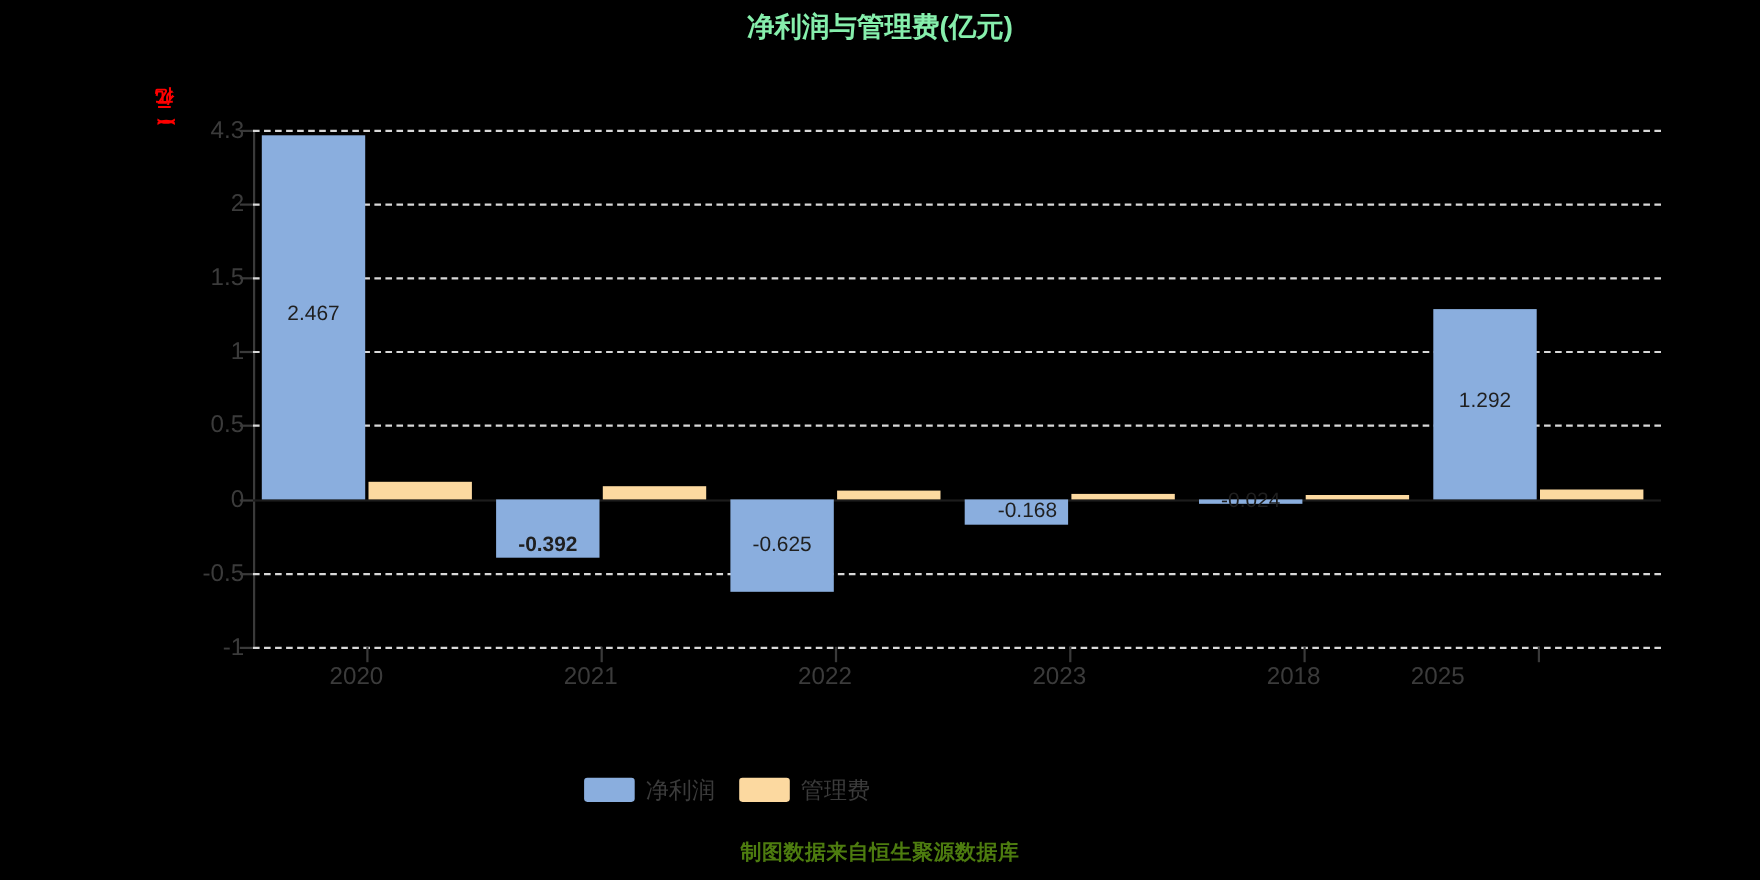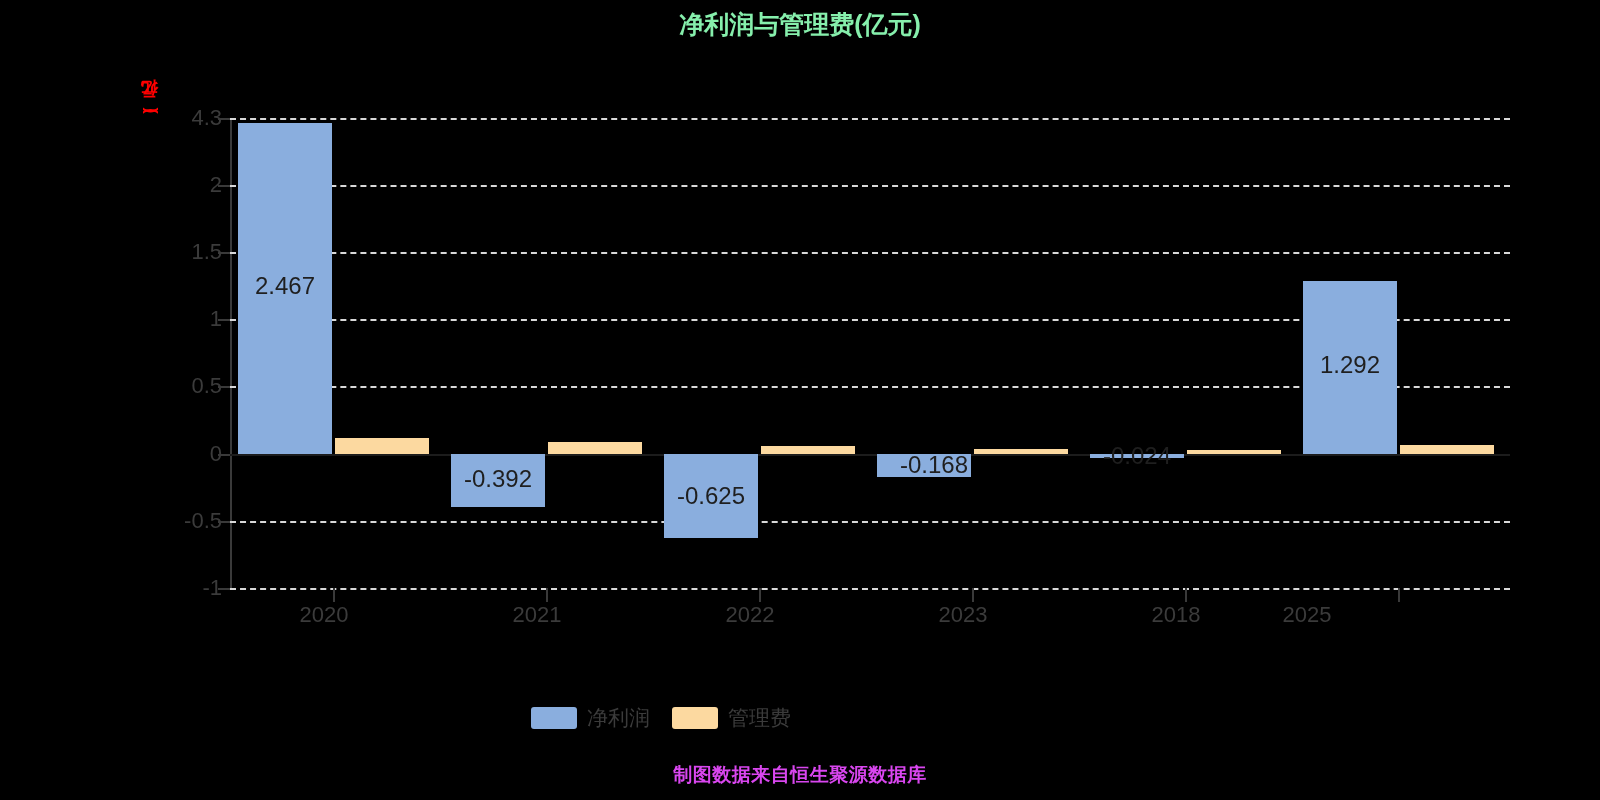--- a/index.html
+++ b/index.html
@@ -98,21 +98,21 @@
   .bar {
     position: absolute;
     box-sizing: border-box;
   }
   .bar.net  { background: #8aaede; }
   .bar.mgmt { background: #fcd9a0; }
 
   .bar-label {
     position: absolute;
     color: #1f1f1f;
-    font-size: 24px;
+    font-size: 19px;
     white-space: nowrap;
     transform: translate(-50%, -50%);
     text-align: center;
   }
 
   
   .x-tick {
     position: absolute;
     top: 588px;
     width: 0;
@@ -154,21 +154,21 @@
     font-size: 21px;
   }
 
   
   #footer-note {
     position: absolute;
     left: 0;
     top: 762px;
     width: 1600px;
     text-align: center;
-    color: #d946ef;
+    color: #4d7c0f;
     font-size: 19px;
     font-weight: bold;
     letter-spacing: 0.5px;
   }
 </style>
 </head>
 <body>
 
 <div id="chart-title">净利润与管理费(亿元)</div>
 
@@ -186,21 +186,21 @@
   <div class="gridline zero" style="top:336px;"></div>
   <div class="gridline" style="top:403px;"></div>
   <div class="gridline bottomline" style="top:470px;"></div>
 
   <div class="bar net" style="left:8px;  width:94px; top:5px;   height:331px;"></div>
   <div class="bar mgmt" style="left:105px;width:94px; top:320px; height:16px;"></div>
   <div class="bar-label" style="left:55px; top:168px;">2.467</div>
 
   <div class="bar net" style="left:221px;width:94px; top:336px; height:53px;"></div>
   <div class="bar mgmt" style="left:318px;width:94px; top:324px; height:12px;"></div>
-  <div class="bar-label" style="left:268px; top:361px;">-0.392</div>
+  <div class="bar-label" style="left:268px; top:378px;font-weight:bold;">-0.392</div>
 
   <div class="bar net" style="left:434px;width:94px; top:336px; height:84px;"></div>
   <div class="bar mgmt" style="left:531px;width:94px; top:328px; height:8px;"></div>
   <div class="bar-label" style="left:481px; top:378px;">-0.625</div>
 
   <div class="bar net" style="left:647px;width:94px; top:336px; height:23px;"></div>
   <div class="bar mgmt" style="left:744px;width:94px; top:331px; height:5px;"></div>
   <div class="bar-label" style="left:704px; top:347px;">-0.168</div>
 
   <div class="bar net" style="left:860px;width:94px; top:336px; height:4px;"></div>

